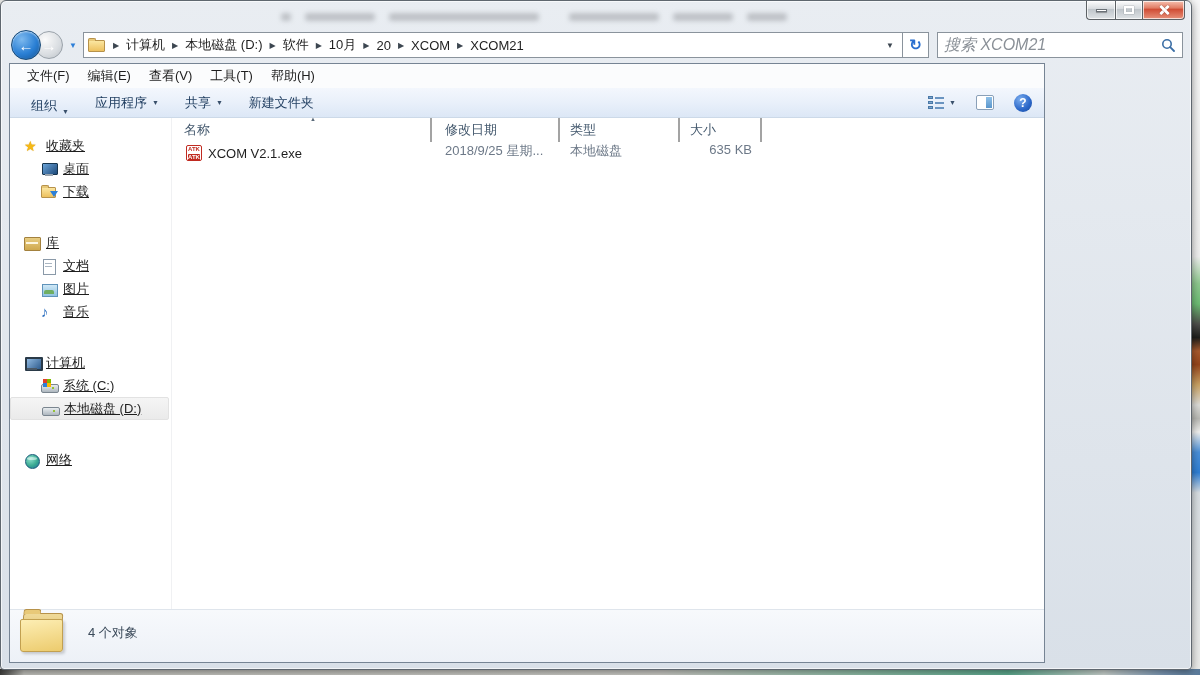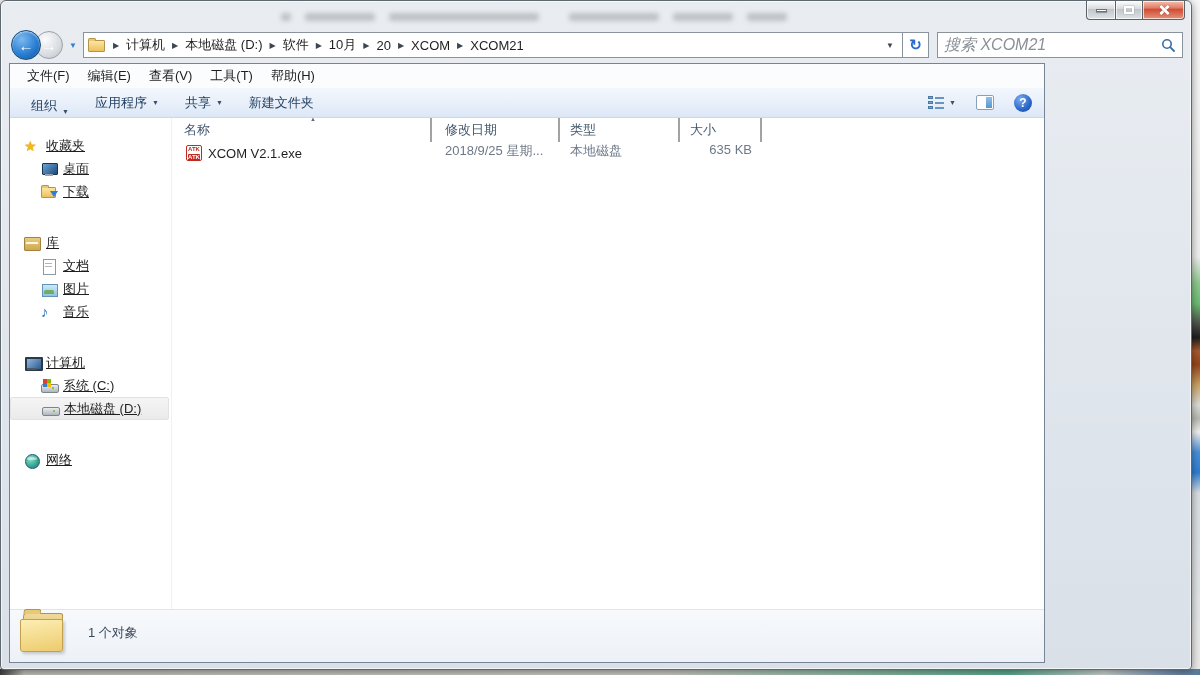--- a/index.html
+++ b/index.html
@@ -342,17 +342,17 @@
           <div class="cell cell-size">635 KB</div>
         </div>
       </div>
     </div>
 
     <div class="statusbar">
       <div class="big-folder">
         <span class="back"></span>
           <span class="front"></span>
       </div>
-      <div class="status-text">1 个对象</div>
+      <div class="status-text">4 个对象</div>
     </div>
 
   </div>
 </div>
 
 </body></html>

